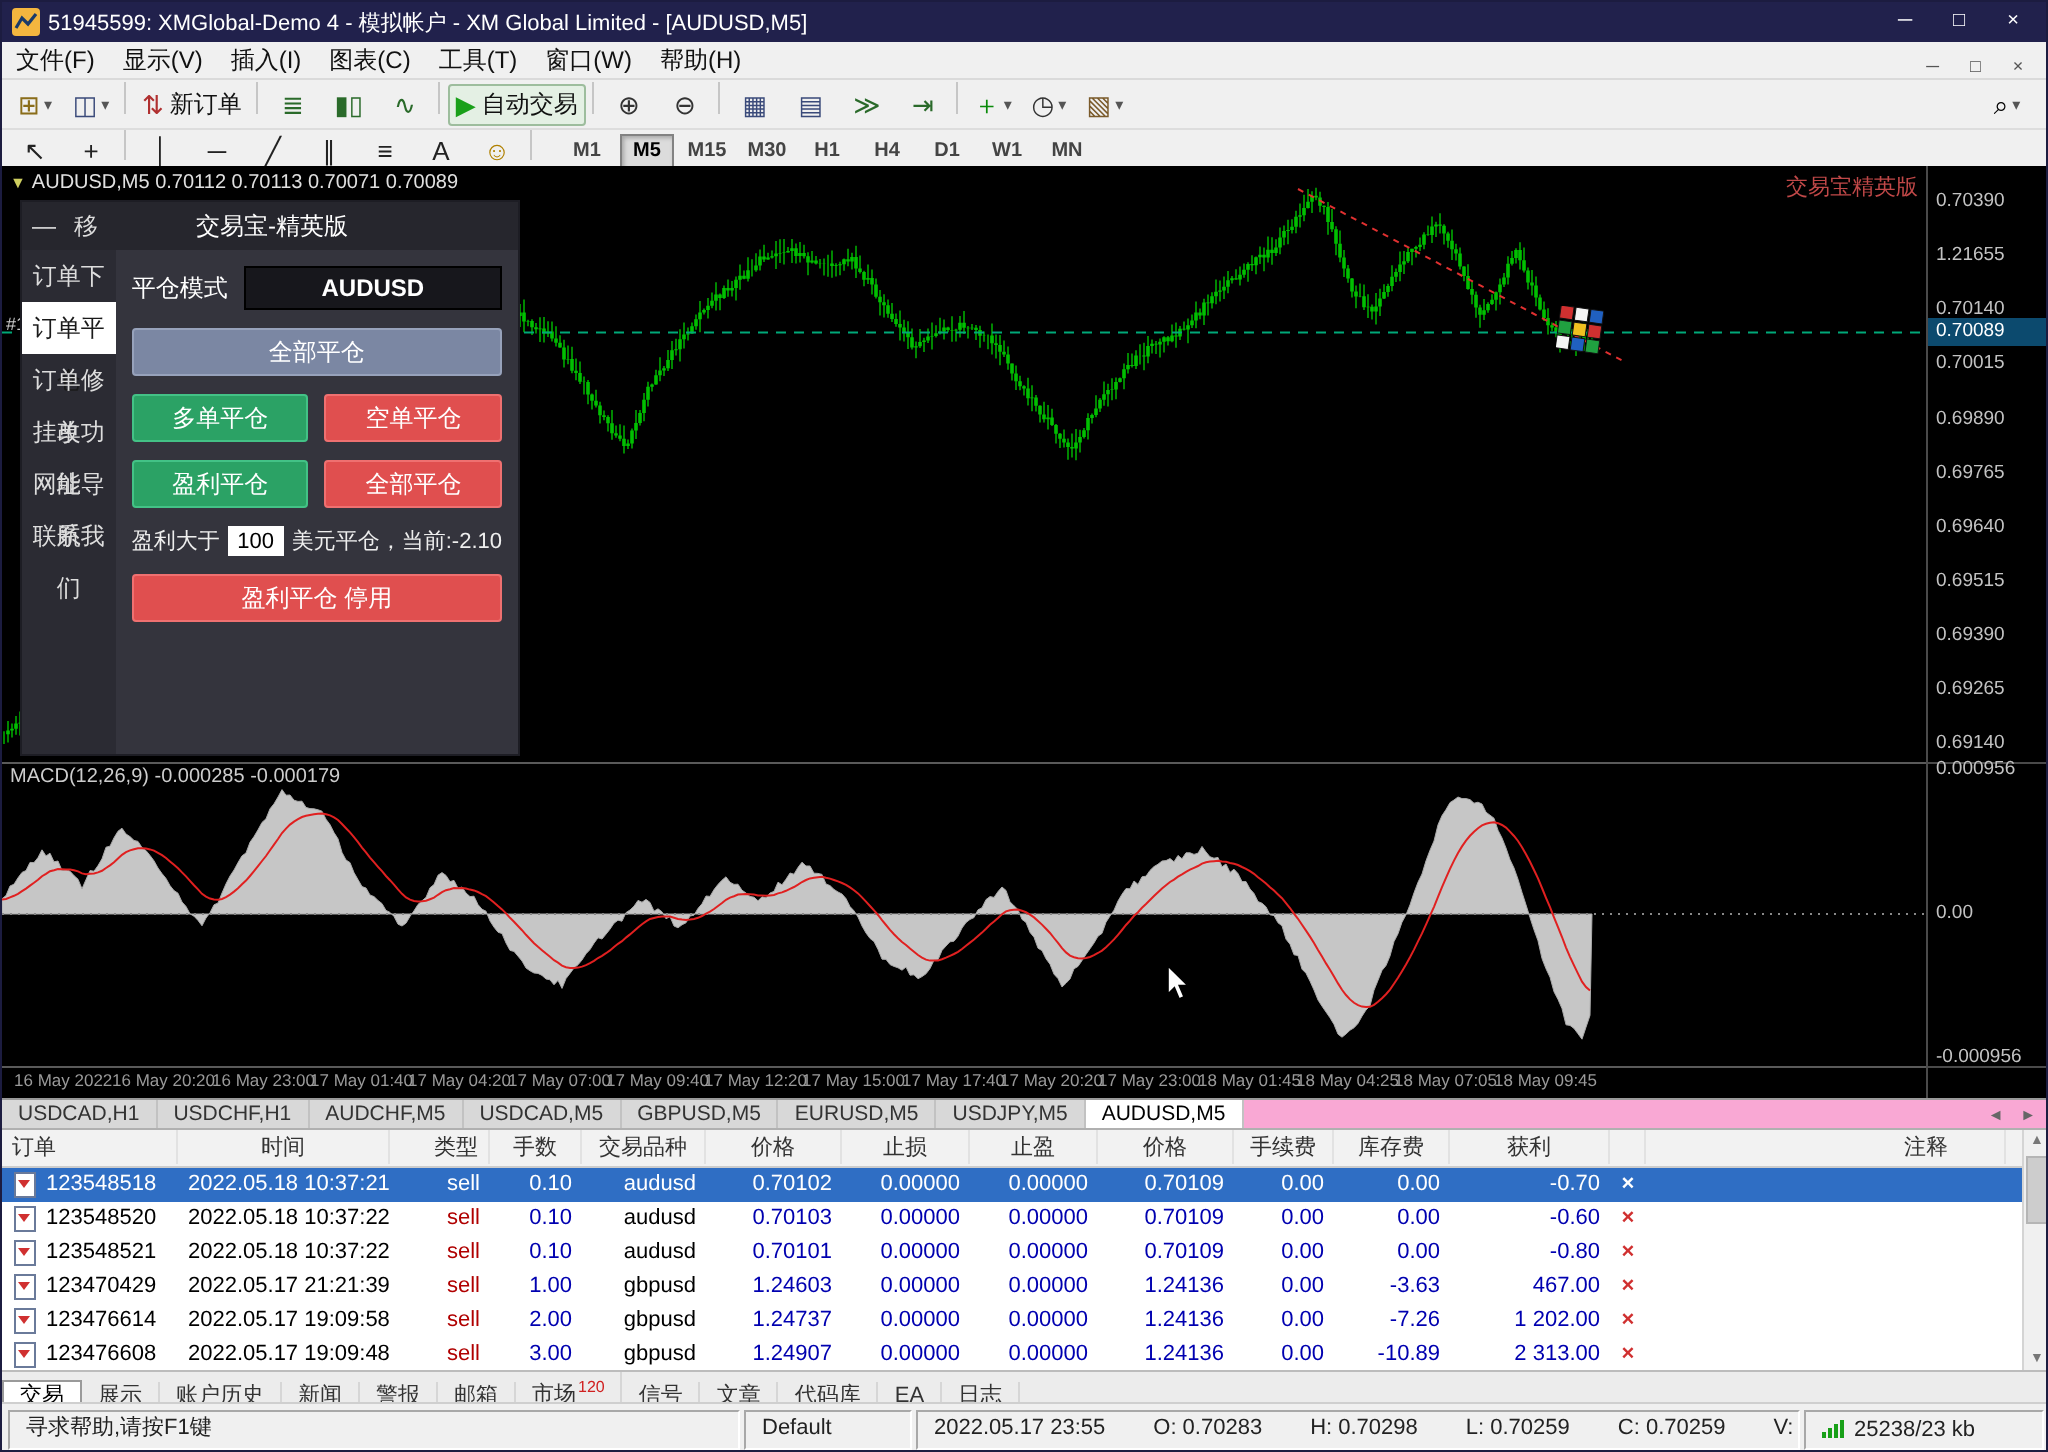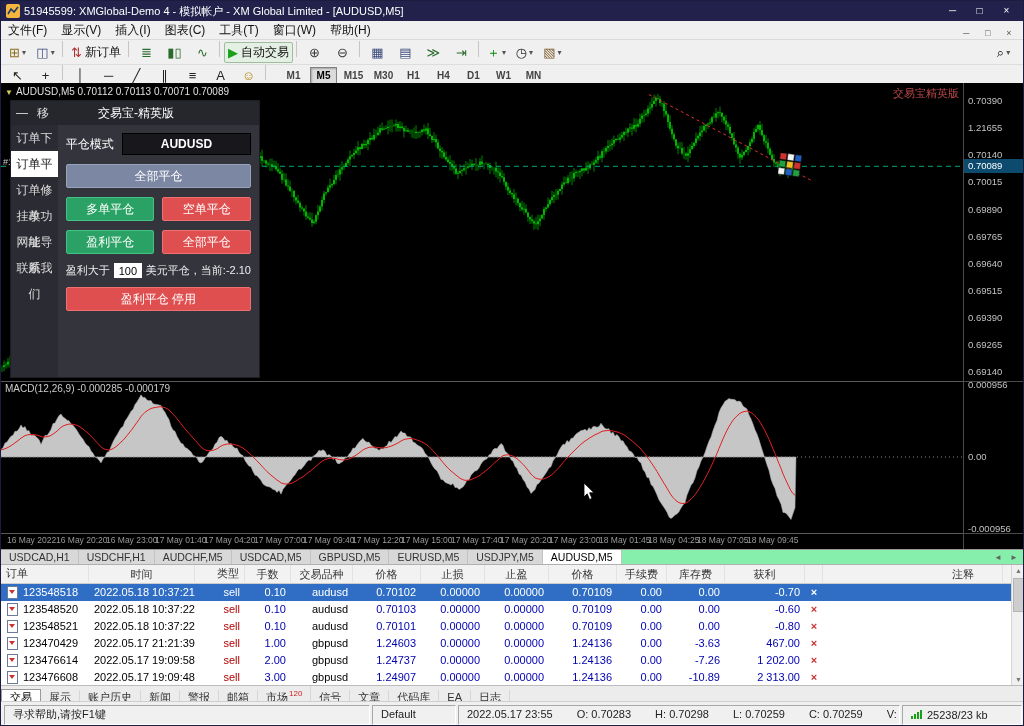--- a/index.html
+++ b/index.html
@@ -58,21 +58,21 @@
   .sym-box{flex:1;margin-left:8px;height:20px;line-height:20px;text-align:center;background:#17171c;border:1px solid #000;color:#fff;font-weight:bold;font-size:12px;}
   .pbtn{height:24px;border:none;border-radius:2px;color:#fff;font-size:12px;font-family:"Liberation Sans",sans-serif;flex:1;}
   .pbtn.green{background:#2ba265;border:1px solid #43c286;}
   .pbtn.red{background:#e04f4f;border:1px solid #ef7070;}
   .pbtn.slate{background:#7b87a3;border:1px solid #97a2bb;}
   .pbtn.wide{width:100%;display:block;}
   .p-row .pbtn + .pbtn{margin-left:8px;}
   .rule-row{font-size:11px;color:#eee;white-space:nowrap;}
   #profit-input{width:28px;height:15px;border:none;font-size:11px;text-align:center;margin:0 4px;padding:0;}
   
-  #ctabs{position:absolute;top:548px;left:0;width:1024px;height:15px;background:#86efac;border-top:1px solid #999;font-size:10.5px;display:flex;}
+  #ctabs{position:absolute;top:548px;left:0;width:1024px;height:15px;background:#f9a8d4;border-top:1px solid #999;font-size:10.5px;display:flex;}
   .ctab{display:inline-block;height:15px;line-height:14px;padding:0 8px;color:#333;background:#d8d8d8;border-right:1px solid #c2c2c2;white-space:nowrap;}
   .ctab.active{background:#ffffff;color:#000;}
   #ct-arrows{margin-left:auto;padding-right:4px;color:#666;font-size:8px;line-height:15px;}
   .ct-ar{padding:0 3px;}
   
   #term{position:absolute;top:563px;left:0;width:1024px;height:121px;background:#fff;border-top:1px solid #b0b0b0;overflow:hidden;}
   #thead{height:18px;background:#f2f2f2;border-bottom:1px solid #cccccc;font-size:11px;color:#333;white-space:nowrap;}
   .hc{line-height:18px;text-align:center;border-right:1px solid #e2e2e2;height:18px;}
   #tbody{font-size:11px;color:#000;}
   .trow{height:17px;line-height:17px;white-space:nowrap;}
@@ -85,21 +85,21 @@
   .c-price{width:68px;}
   .c-sl{width:64px;}
   .c-tp{width:64px;}
   .c-price2{width:68px;}
   .c-comm{width:50px;}
   .c-swap{width:58px;}
   .c-profit{width:80px;}
   .c-x{width:18px;text-align:center;color:#d03030;font-weight:bold;}
   .c-comment{width:180px;}
   .num{text-align:right;color:#0000b0;}
-  .hc.c-type,.hc.c-order{color:#333;font-family:Liberation Mono, monospace;}
+  .hc.c-type,.hc.c-order{color:#333;}
   .trow.sel{background:#2f6ec4;color:#fff;}
   .trow.sel .num,.trow.sel .c-type,.trow.sel .c-x{color:#fff;}
   .doc{position:relative;display:inline-block;width:9px;height:11px;background:#fff;border:1px solid #6a7a9a;margin:2px 5px 0 1px;vertical-align:top;}
   .doc::after{content:"";position:absolute;left:1px;top:3px;border-left:3px solid transparent;border-right:3px solid transparent;border-top:4px solid #d03030;}
   #vscroll{position:absolute;right:0;top:0;width:13px;height:121px;background:#f0f0f0;border-left:1px solid #d4d4d4;}
   .vs-ar{display:block;height:12px;text-align:center;font-size:7px;color:#777;line-height:12px;}
   .vs-bot{position:absolute;bottom:0;width:100%;}
   .vs-thumb{position:absolute;top:13px;left:1px;width:11px;height:34px;background:#cdcdcd;border:1px solid #b5b5b5;box-sizing:border-box;}
   
   #btabs{position:absolute;top:684px;left:0;width:1024px;height:16px;background:#ececec;border-top:1px solid #bcbcbc;font-size:11px;}

